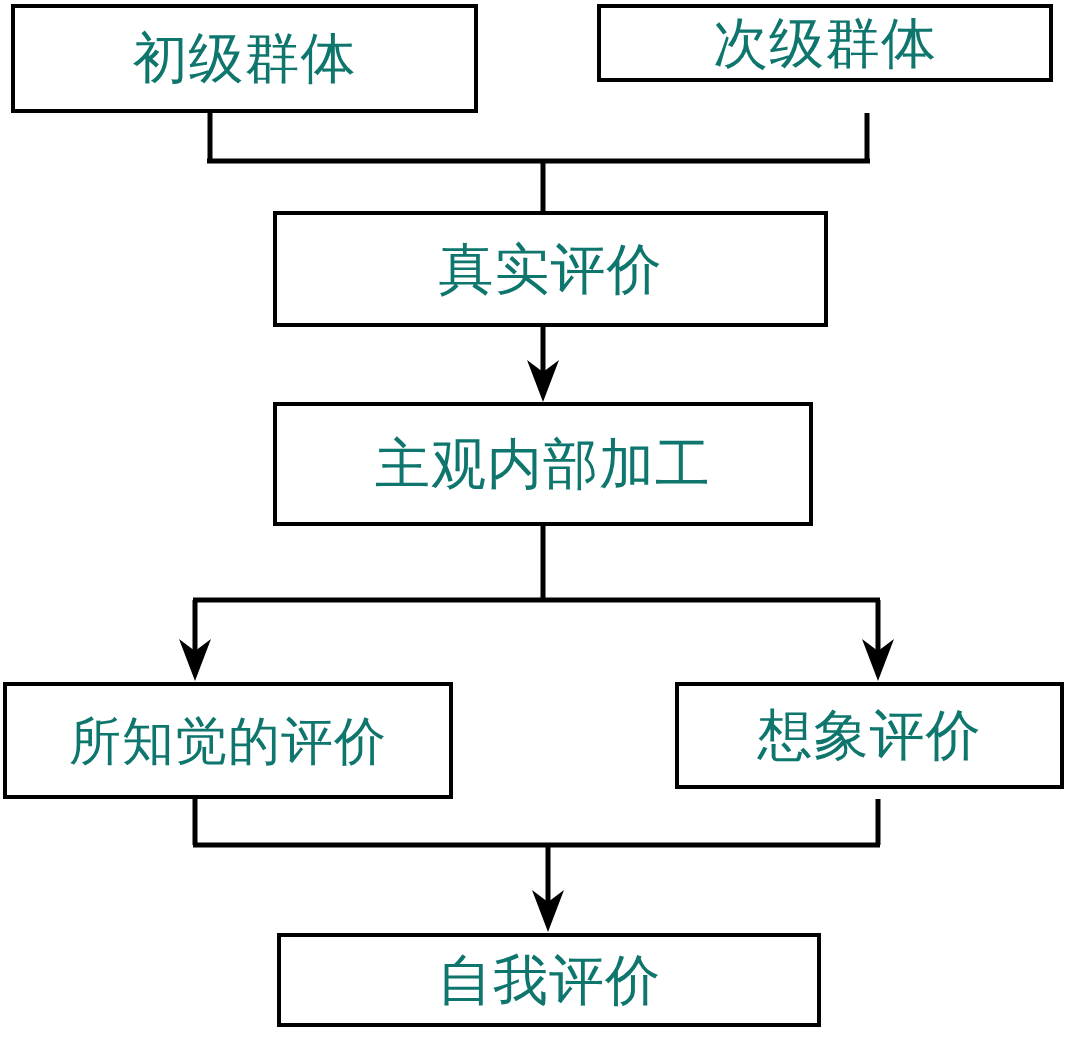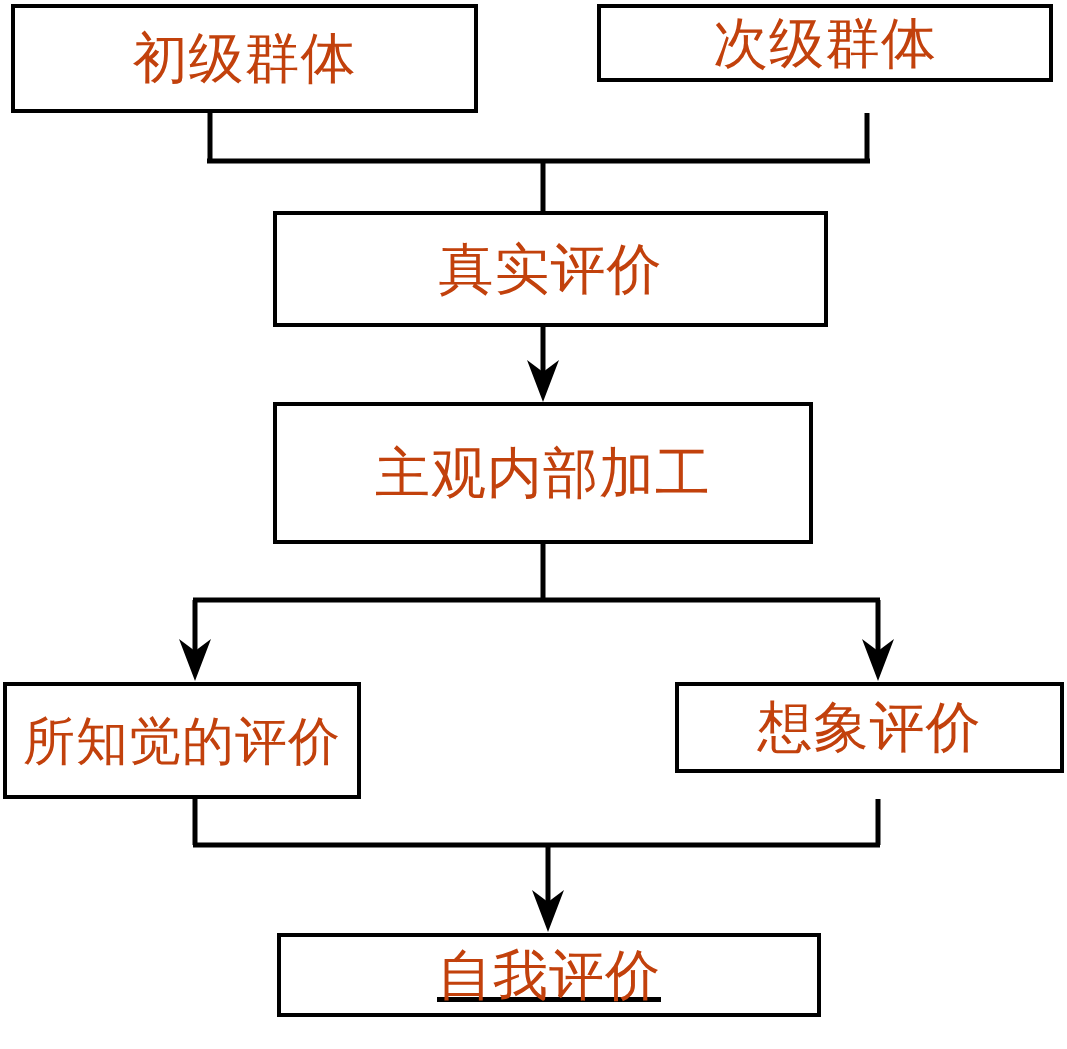--- a/index.html
+++ b/index.html
@@ -32,33 +32,33 @@
     background: #ffffff;
     display: flex;
     align-items: center;
     justify-content: center;
     z-index: 2;
   }
   .node-label {
     font-family: "DejaVu Serif", "Liberation Serif", serif;
     font-size: 55px;
     line-height: 1;
-    color: #c2410c;
+    color: #0f766e;
     letter-spacing: 1px;
     white-space: nowrap;
     font-weight: 400;
   }
   
   #box-primary-group      { left: 11px;  top: 4px;   width: 467px; height: 109px; }
   #box-secondary-group    { left: 597px; top: 4px;   width: 456px; height: 78px; }
   #box-real-appraisal     { left: 273px; top: 211px; width: 555px; height: 116px; }
-  #box-subjective-proc    { left: 273px; top: 402px; width: 540px; height: 142px; }
-  #box-perceived-appraisal{ left: 3px;   top: 682px; width: 358px; height: 117px; }
-  #box-imagined-appraisal { left: 675px; top: 682px; width: 389px; height: 91px; }
-  #box-self-appraisal     { left: 277px; top: 933px; width: 544px; height: 84px; text-decoration: underline; }
+  #box-subjective-proc    { left: 273px; top: 402px; width: 540px; height: 124px; }
+  #box-perceived-appraisal{ left: 3px;   top: 682px; width: 450px; height: 117px; }
+  #box-imagined-appraisal { left: 675px; top: 682px; width: 389px; height: 107px; }
+  #box-self-appraisal     { left: 277px; top: 933px; width: 544px; height: 94px; }
   #box-perceived-appraisal .node-label { font-size: 52px; }
 </style>
 </head>
 <body>
 
 <div id="diagram-root">
 
   <svg id="connector-layer" viewBox="0 0 1067 1049" width="1067" height="1049" xmlns="http://www.w3.org/2000/svg">
     <defs>
 

